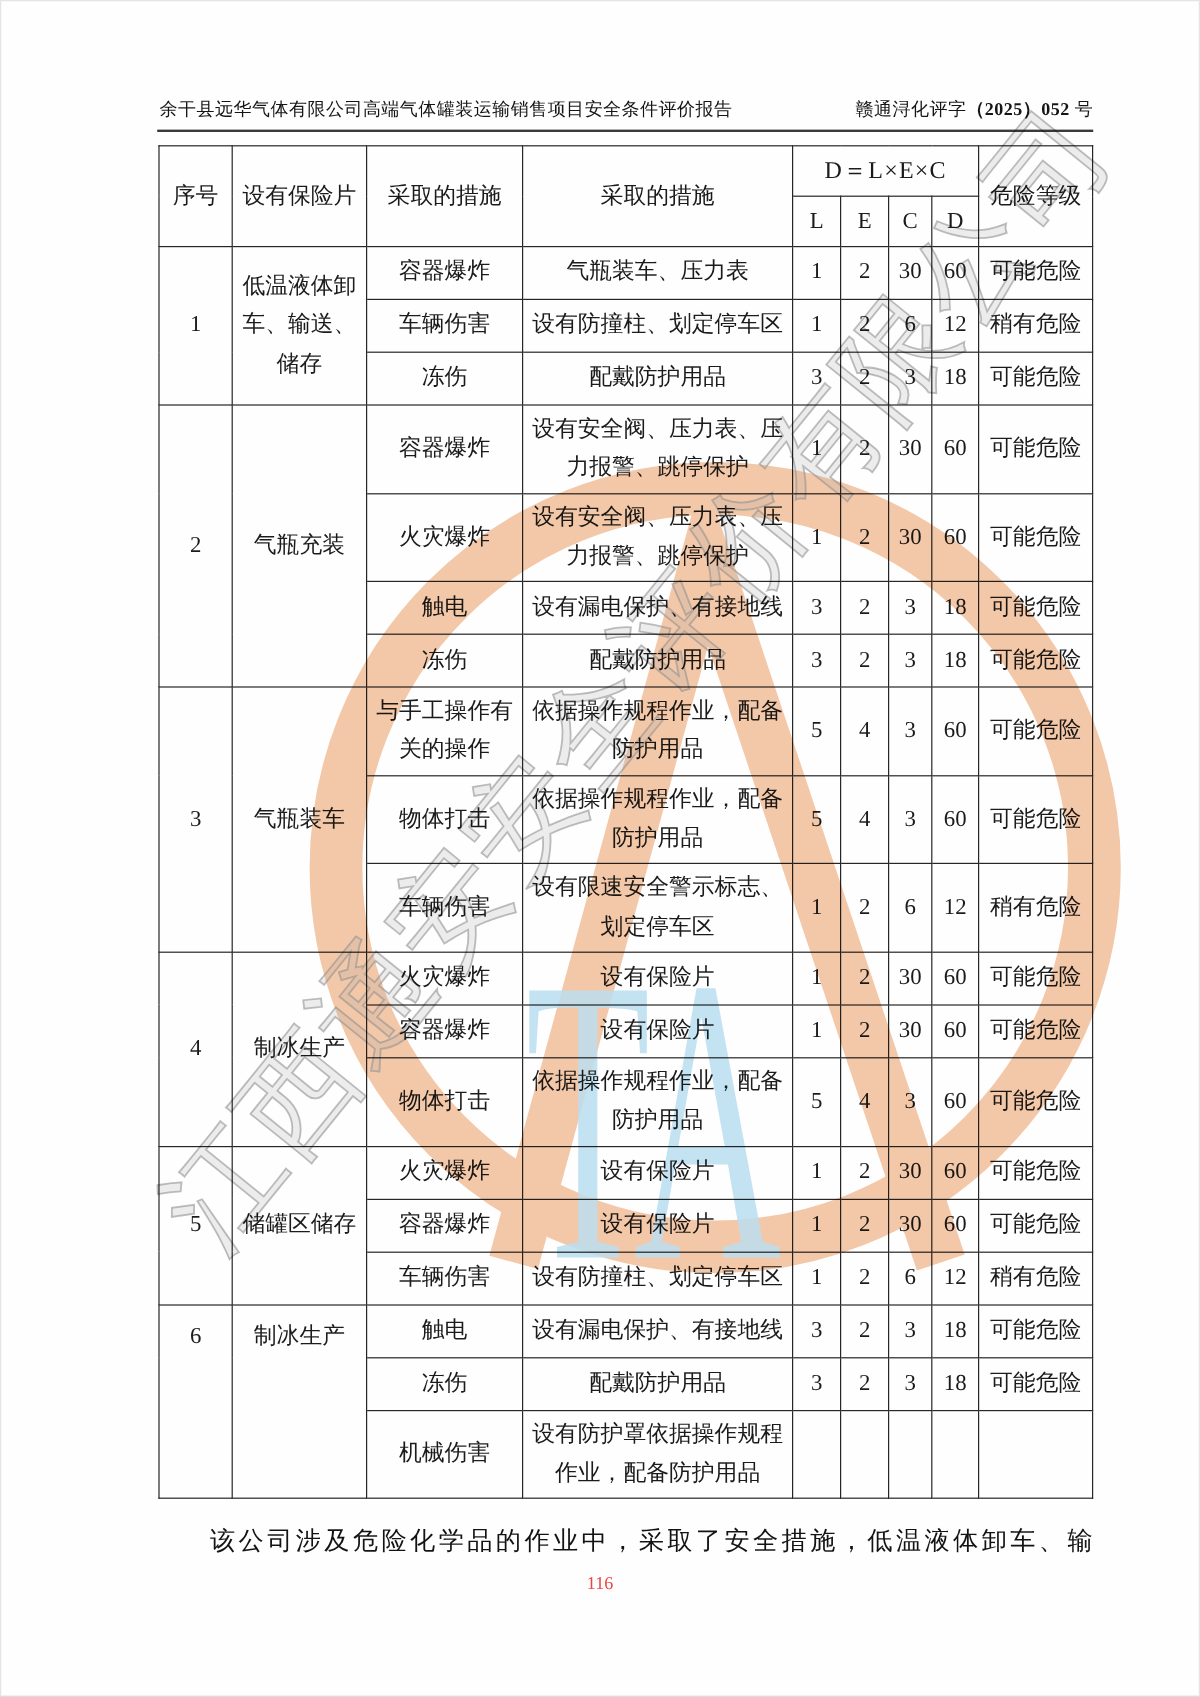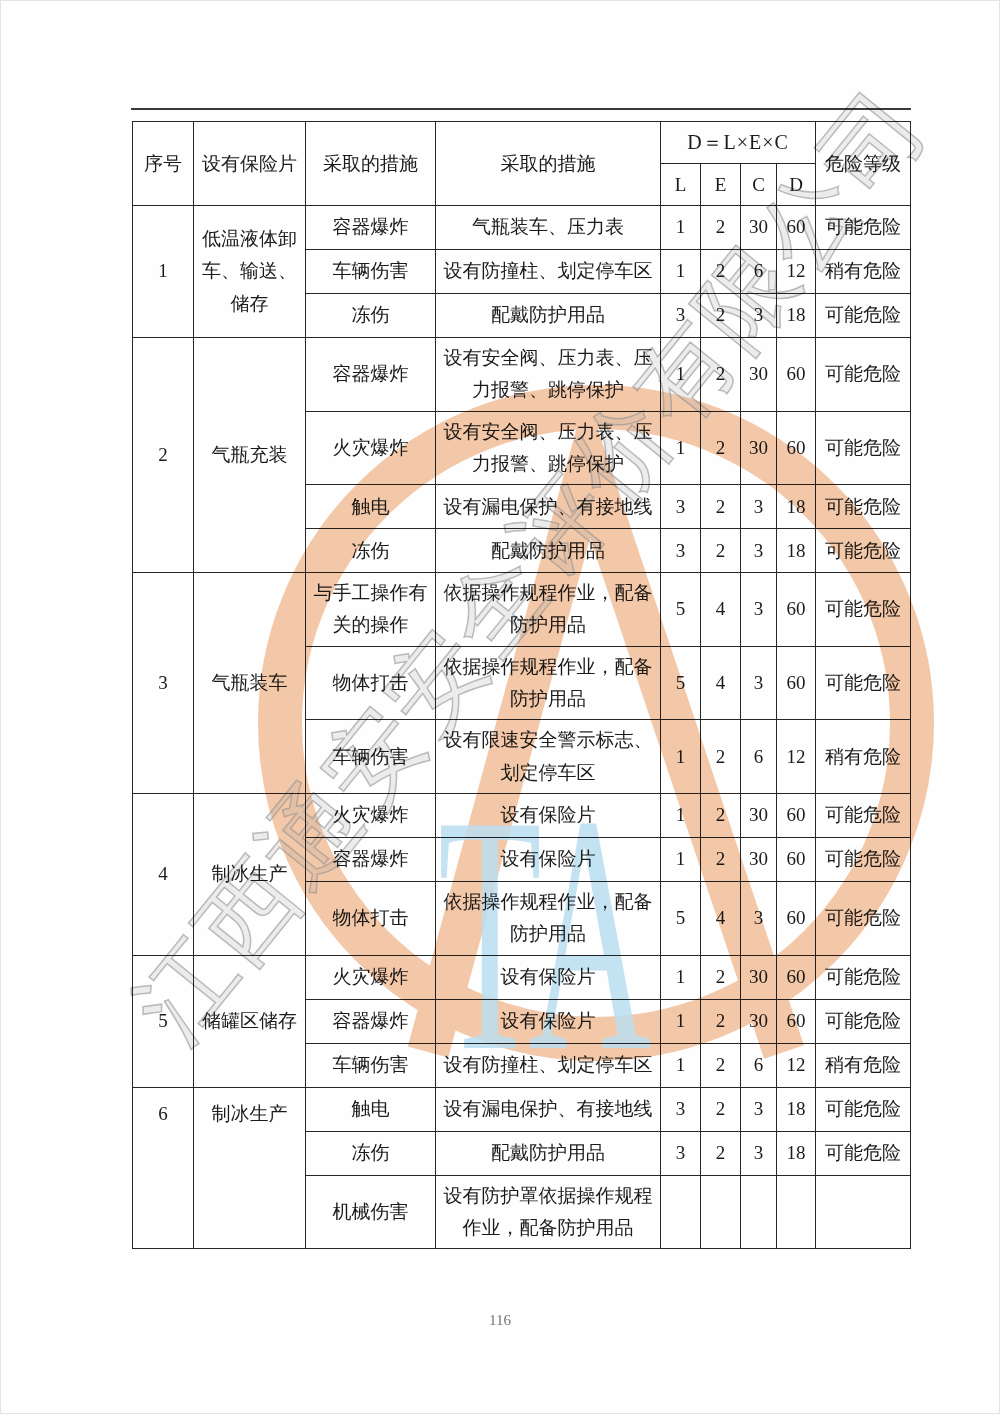--- a/index.html
+++ b/index.html
@@ -46,34 +46,38 @@
   .risk-table tbody tr{height:44px;}
   .risk-table td.vtop{vertical-align:top;padding-top:10px;}
   
   .body-paragraph{
     position:absolute;left:133px;top:1270px;width:778px;margin:0;
     font-size:21px;color:#131313;letter-spacing:.5px;
     text-indent:2em;text-align:justify;text-align-last:justify;
   }
   .page-number{
     position:absolute;left:0;top:1312px;width:100%;
-    text-align:center;font-size:15px;color:#737373;
+    text-align:center;font-size:15px;color:#ef4444;
   }
   
   .watermark{
     position:absolute;left:0;top:0;
     mix-blend-mode:multiply;
     pointer-events:none;
   }
 </style>
 </head>
 <body>
 
 <div class="page">
 
+  <div class="doc-header">
+    <span>余干县远华气体有限公司高端气体罐装运输销售项目安全条件评价报告</span>
+    <span><span>赣通浔化评字</span><span class="num">（2025）052</span><span> 号</span></span>
+  </div>
   <div class="header-rule"></div>
 
   <table class="risk-table">
     <colgroup>
       <col style="width:61px">
         <col style="width:112px">
         <col style="width:130px">
       <col style="width:225px">
         <col style="width:40px">
         <col style="width:40px">
@@ -277,20 +281,21 @@
           <td>设有防护罩依据操作规程作业，配备防护用品</td>
           <td></td>
           <td></td>
           <td></td>
           <td></td>
           <td></td>
         </tr>
       </tbody>
   </table>
 
+  <p class="body-paragraph">该公司涉及危险化学品的作业中，采取了安全措施，低温液体卸车、输</p>
   <div class="page-number">116</div>
 
   <svg class="watermark" width="1000" height="1414" viewBox="0 0 1000 1414" aria-hidden="true">
     <g opacity="0.92">
       <circle cx="596" cy="723" r="316" fill="none" stroke="#f4c5a3" stroke-width="44"></circle>
       <path d="M 428 1052 L 588 466 L 784 1052" fill="none" stroke="#f4c5a3" stroke-width="42" stroke-linejoin="miter"></path>
       <text transform="translate(438,1048) scale(0.5,1)" x="0" y="0" font-size="340" fill="#b7ddf0" opacity="0.85" font-family="Liberation Serif, DejaVu Serif, serif">TA</text>
       <text x="530" y="598" text-anchor="middle" transform="rotate(-51 530 565)" font-size="96" letter-spacing="3" fill="rgba(150,150,150,0.18)" stroke="#8a8a8a" stroke-opacity="0.6" stroke-width="1.5" font-family="Liberation Serif, DejaVu Serif, serif">江西通安安全评价有限公司</text>
     </g>
   </svg>

